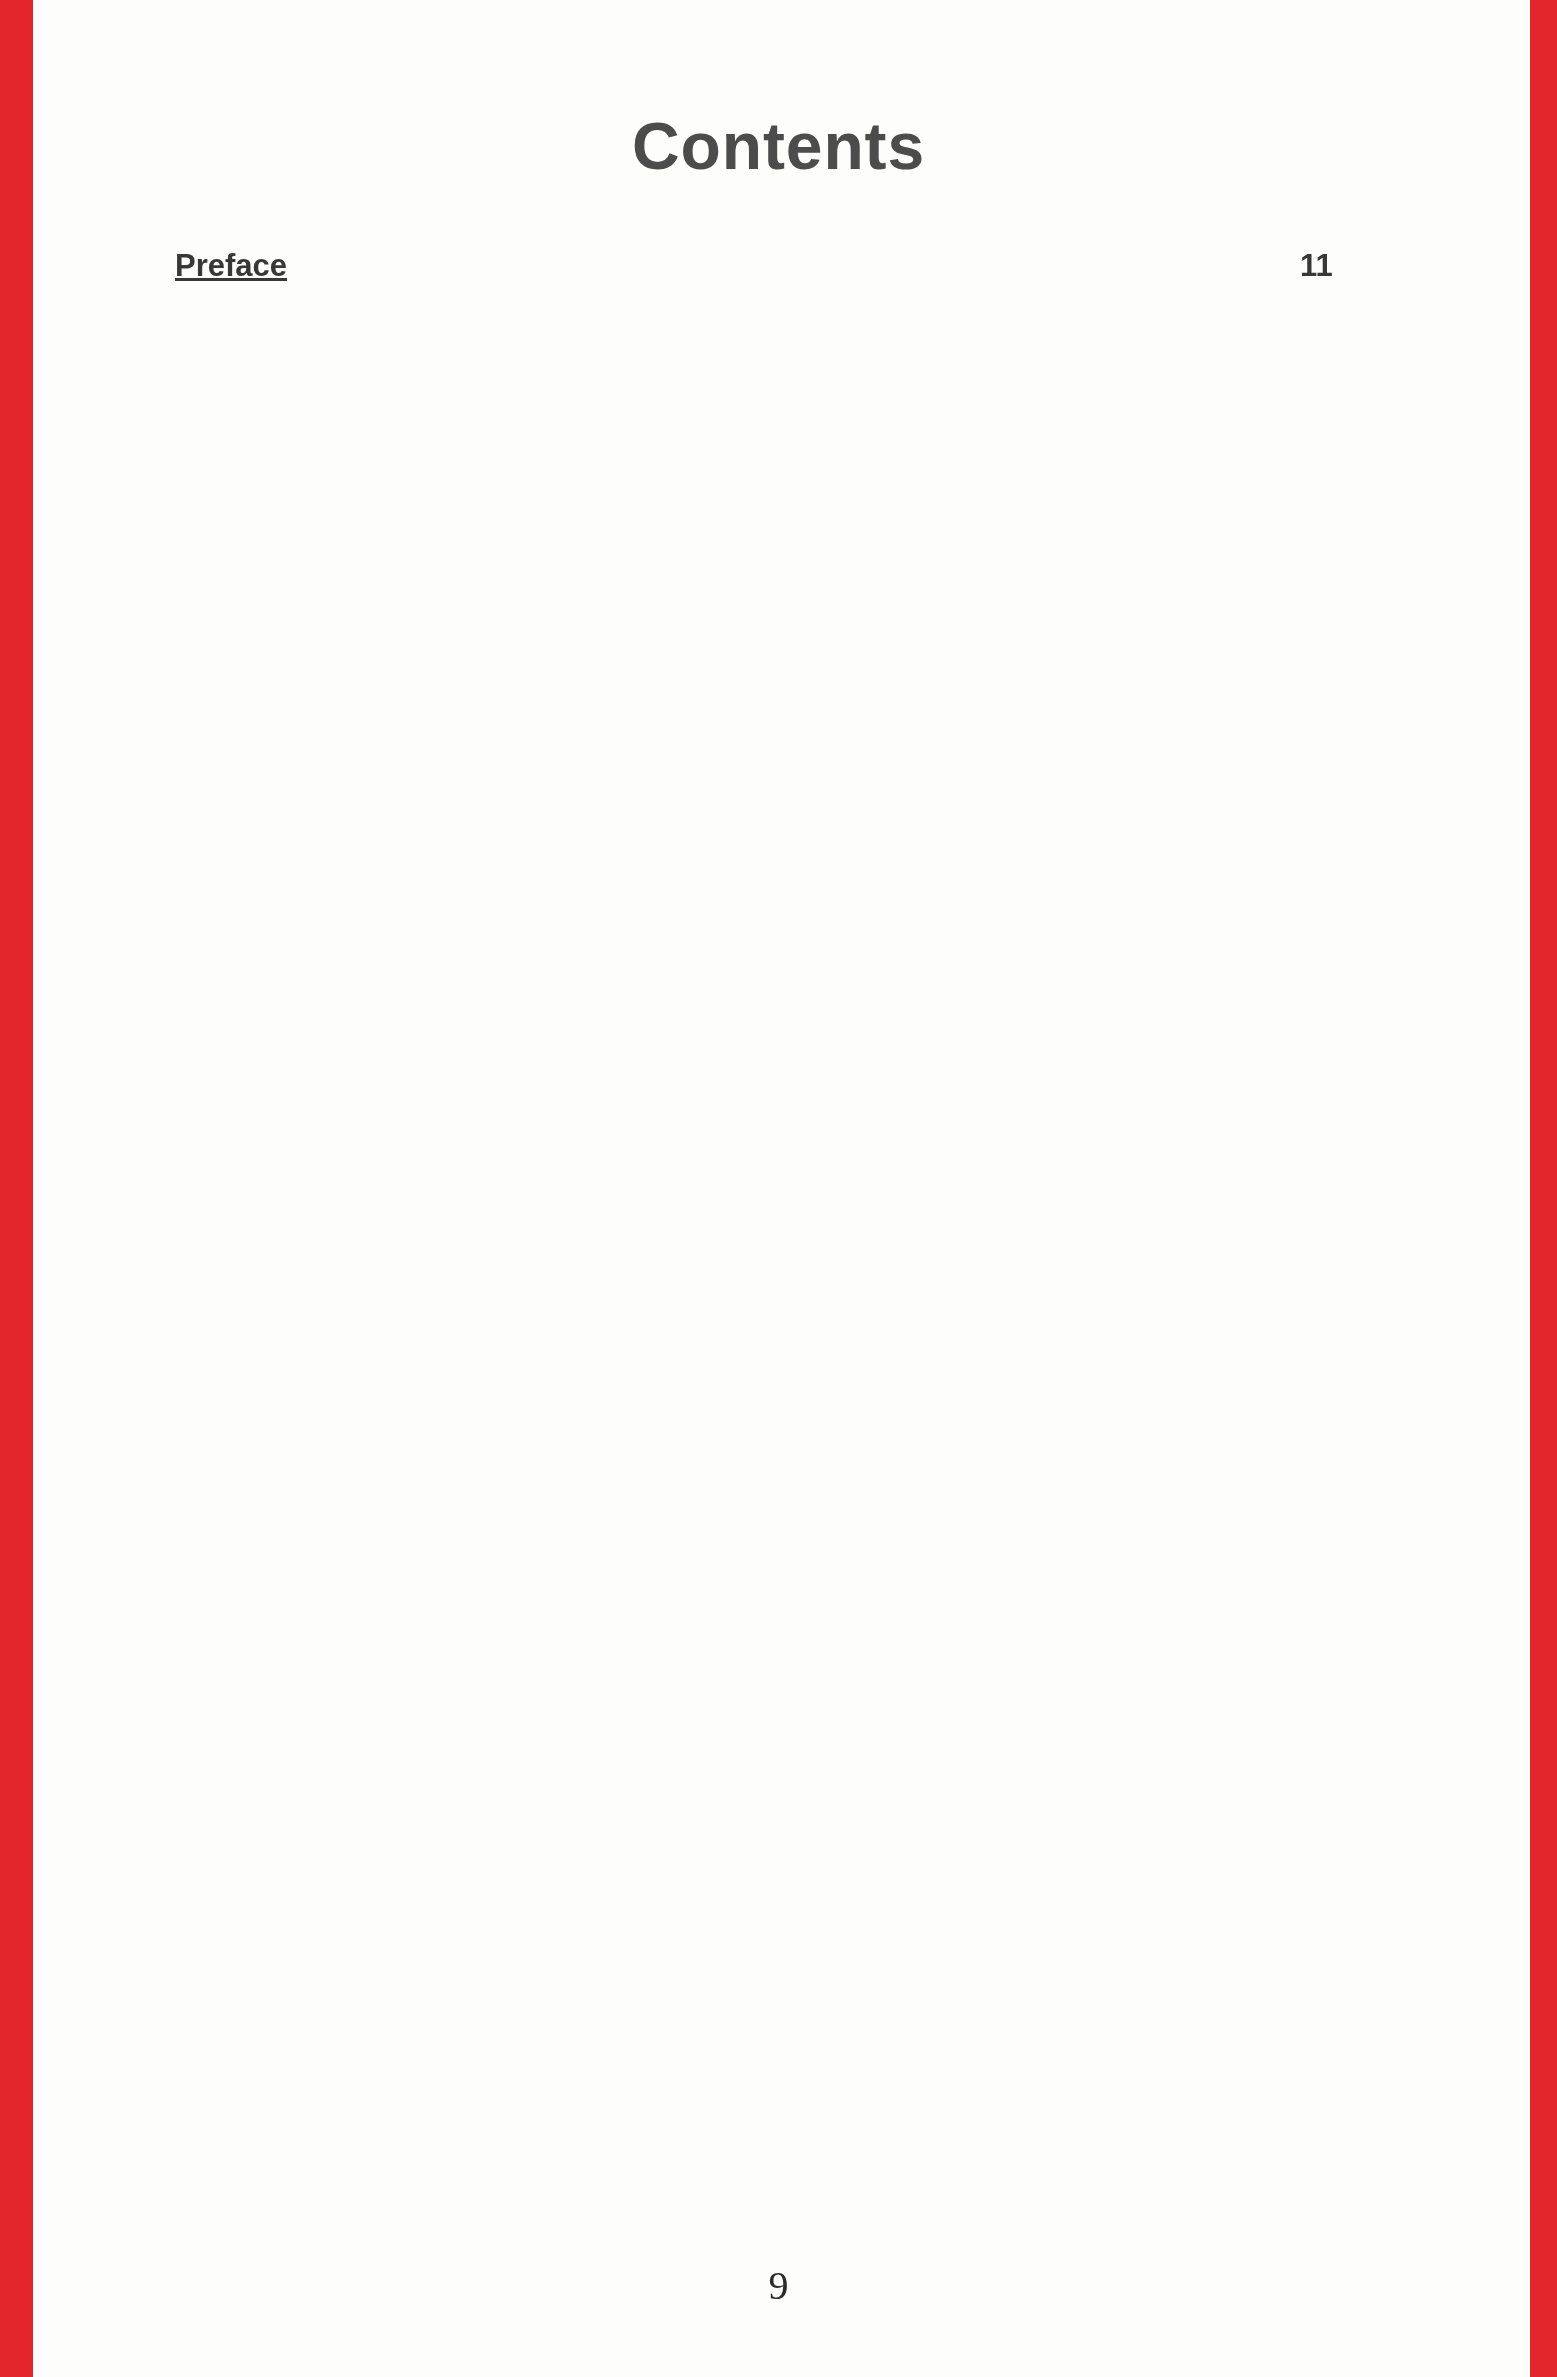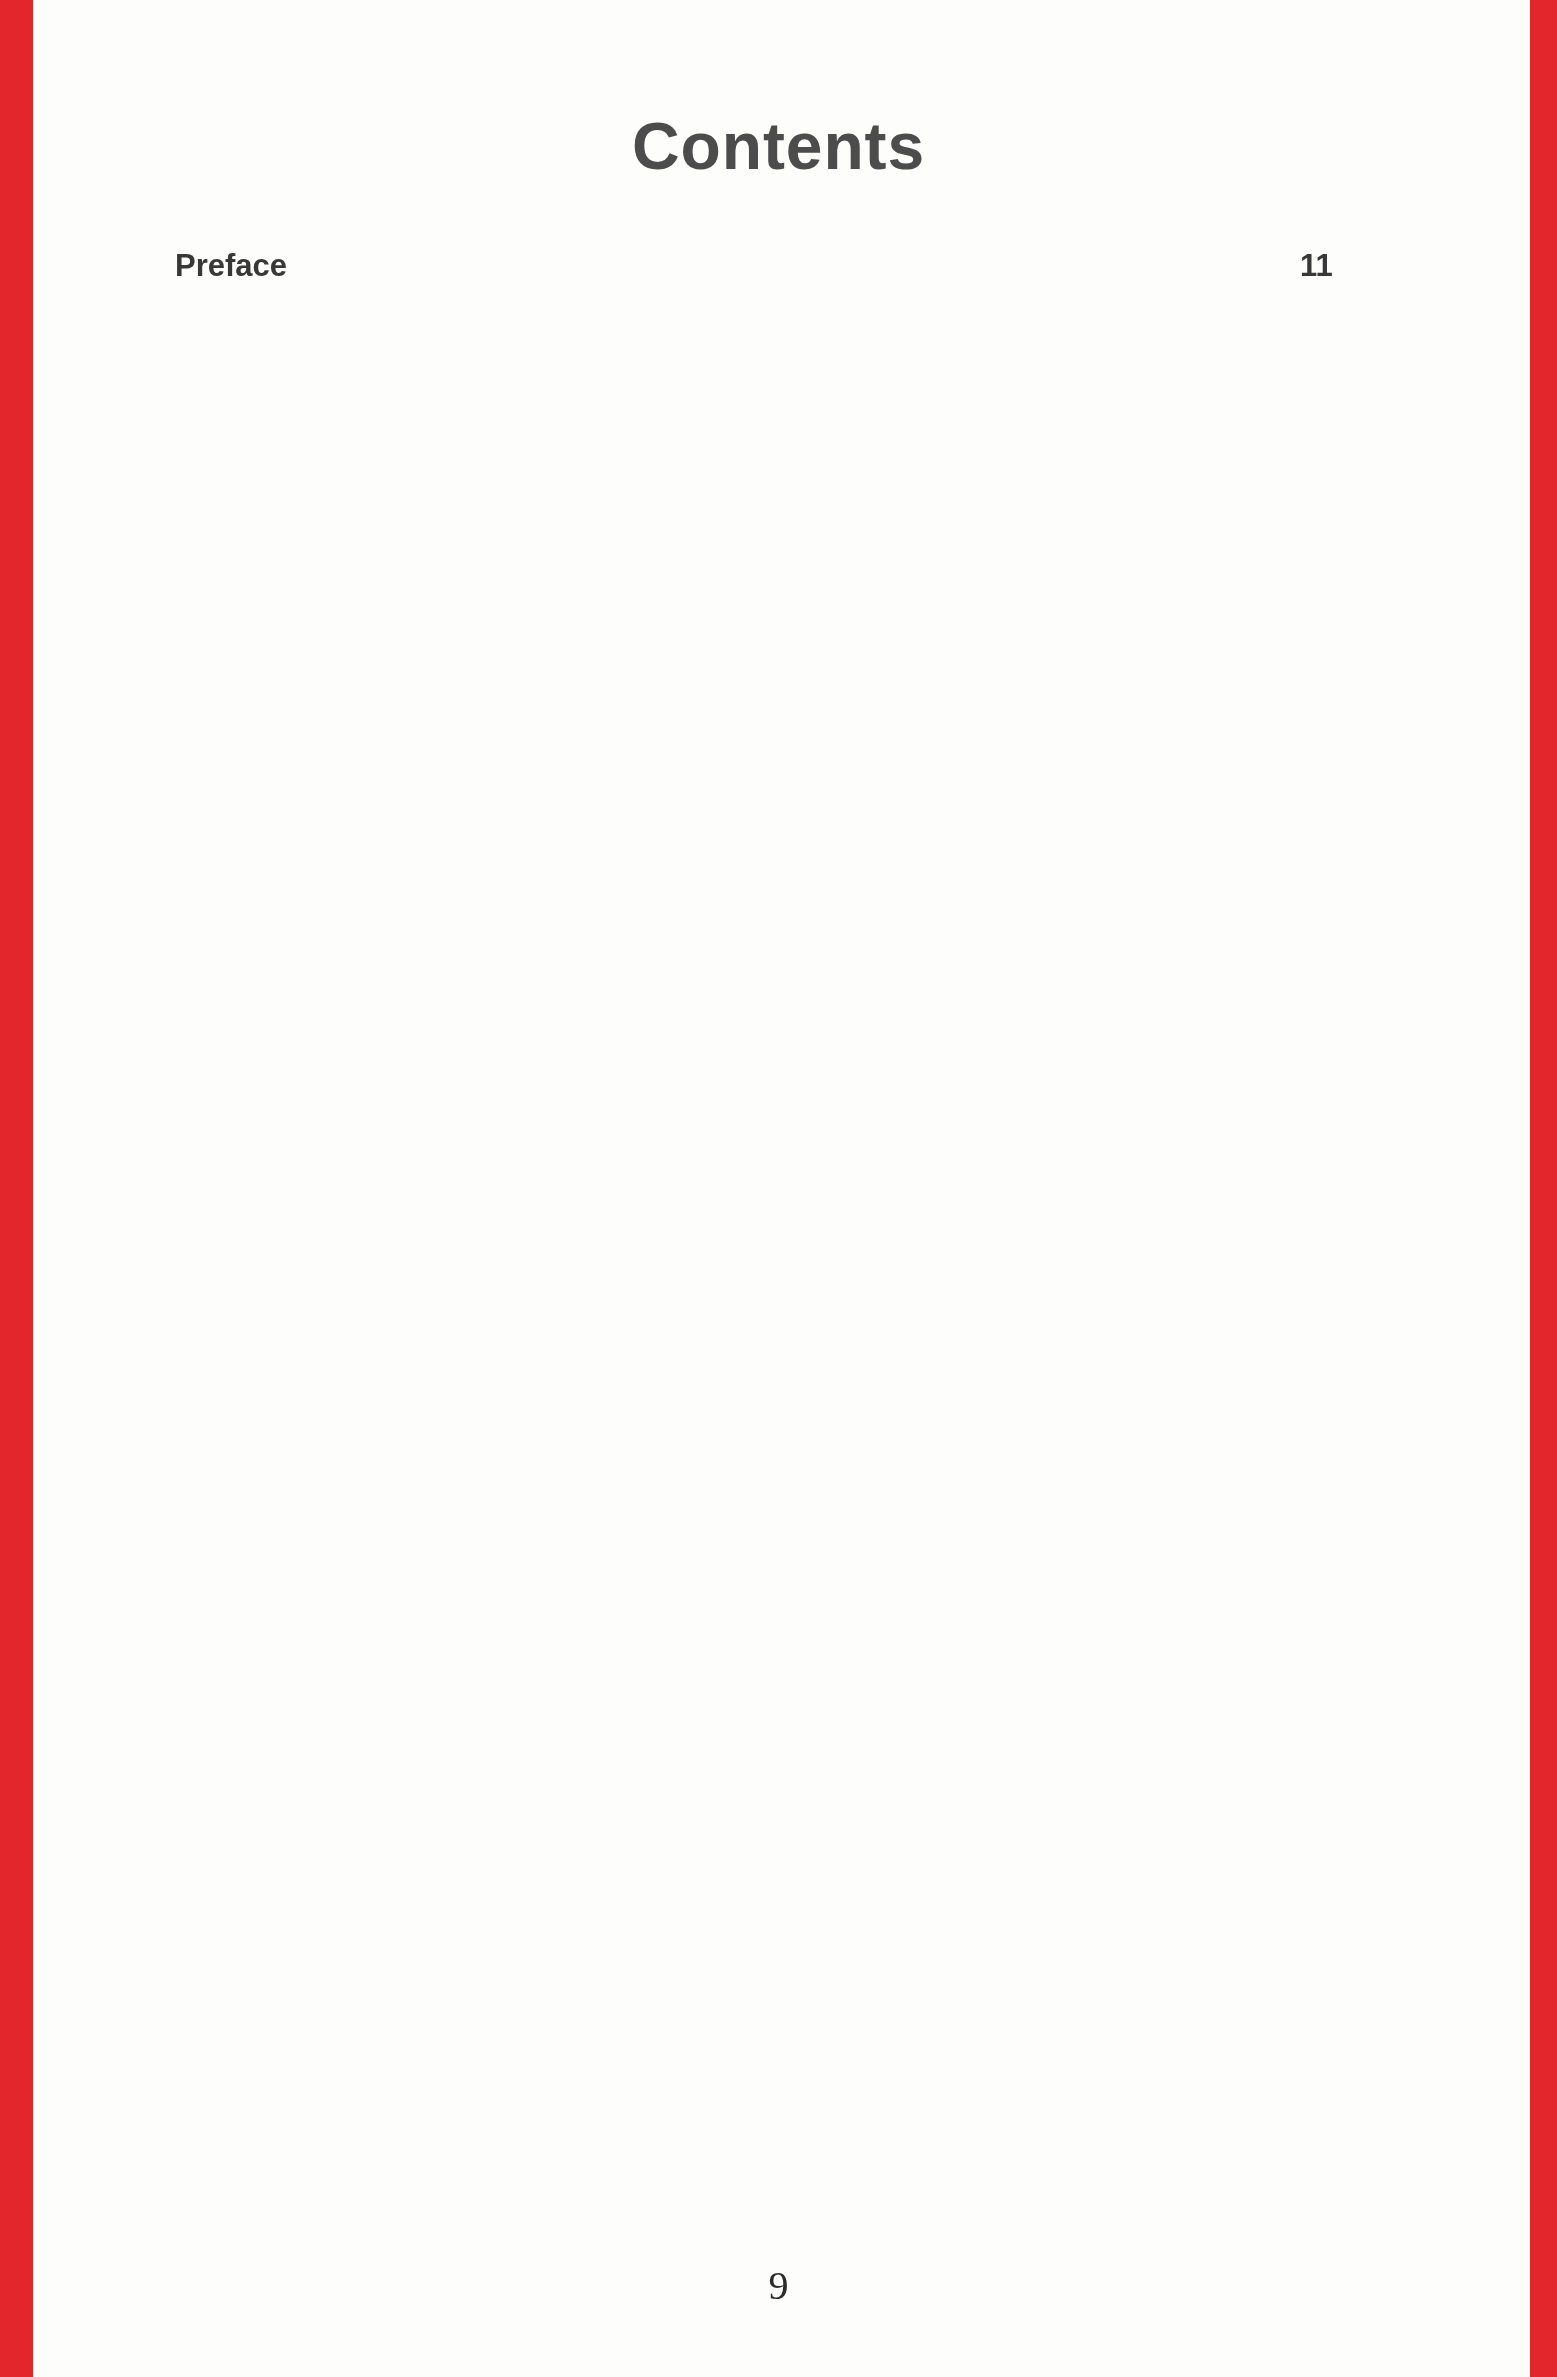--- a/index.html
+++ b/index.html
@@ -39,21 +39,21 @@
   }
 
   .row {
     display: flex;
     align-items: baseline;
     min-height: 78px;
     font-size: 31px;
     font-weight: 700;
     color: #383838;
   }
-  .row .label  { flex: none; width: 230px; }
+  .row .label  { flex: none; width: 230px; text-decoration: underline; }
   .row .rtitle { flex: 1; }
   .row .page   { flex: none; width: 119px; text-align: left; }
 
   .folio {
     position: absolute;
     left: 0;
     right: 0;
     top: 2262px;
     text-align: center;
     font-family: "Liberation Serif", serif;

